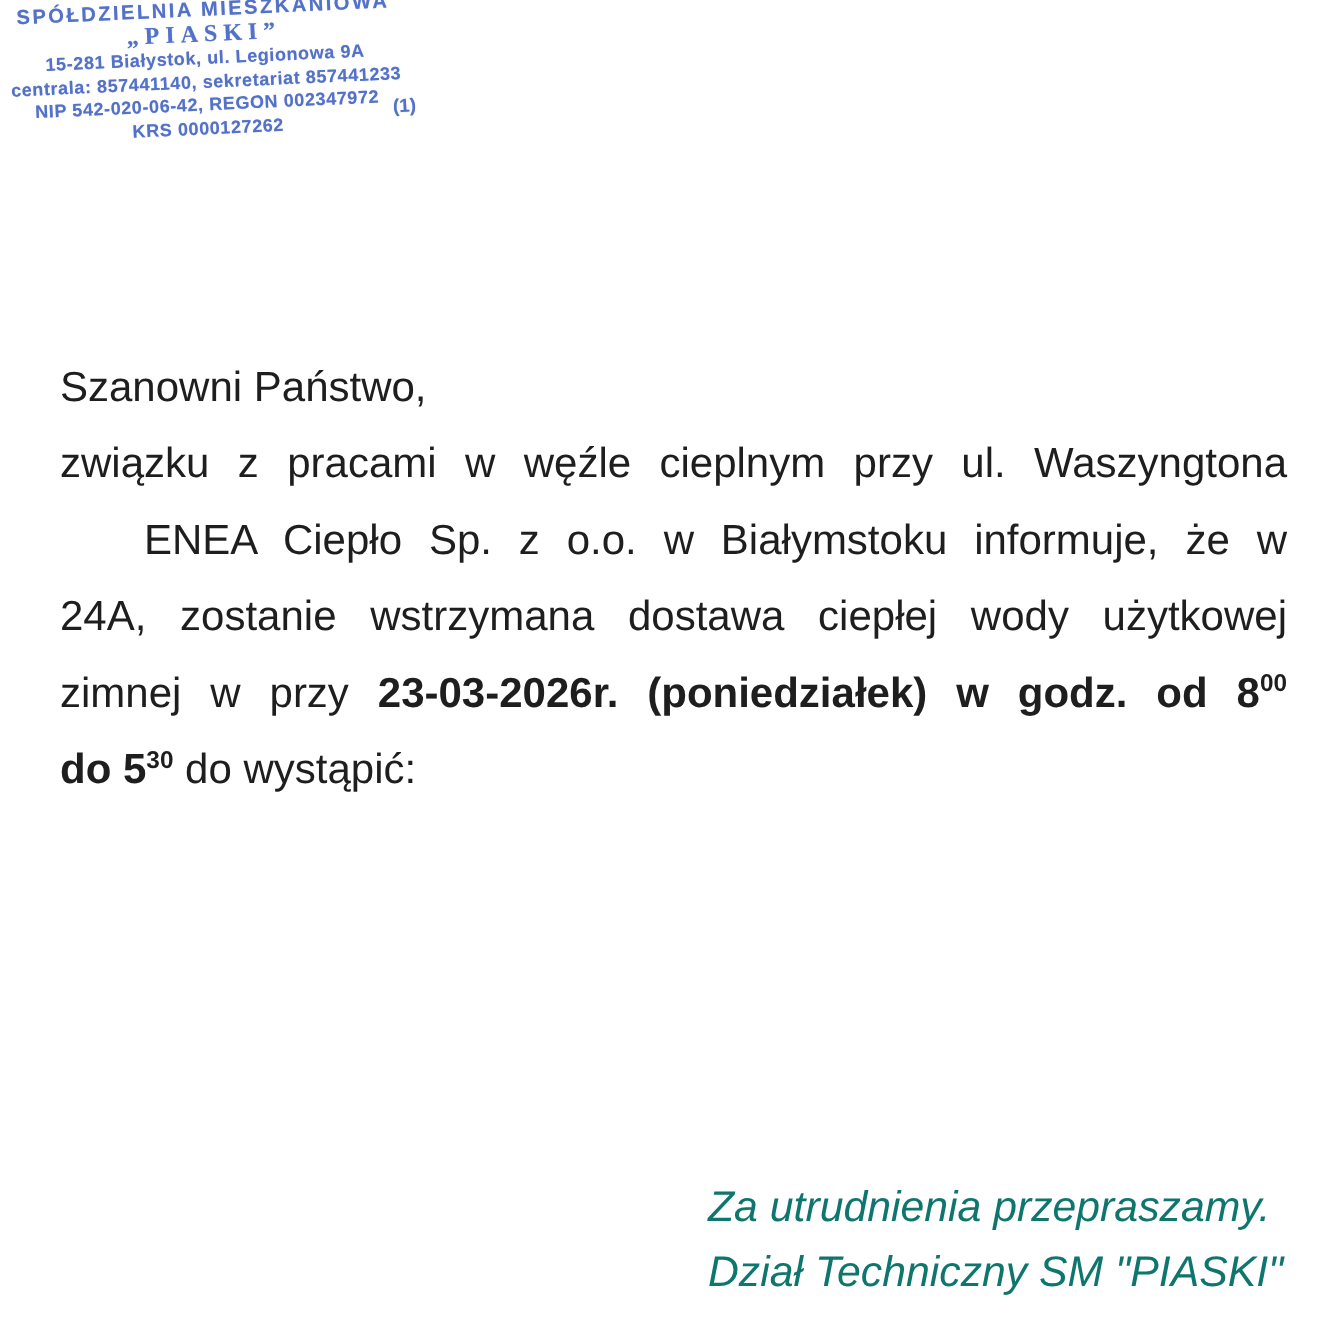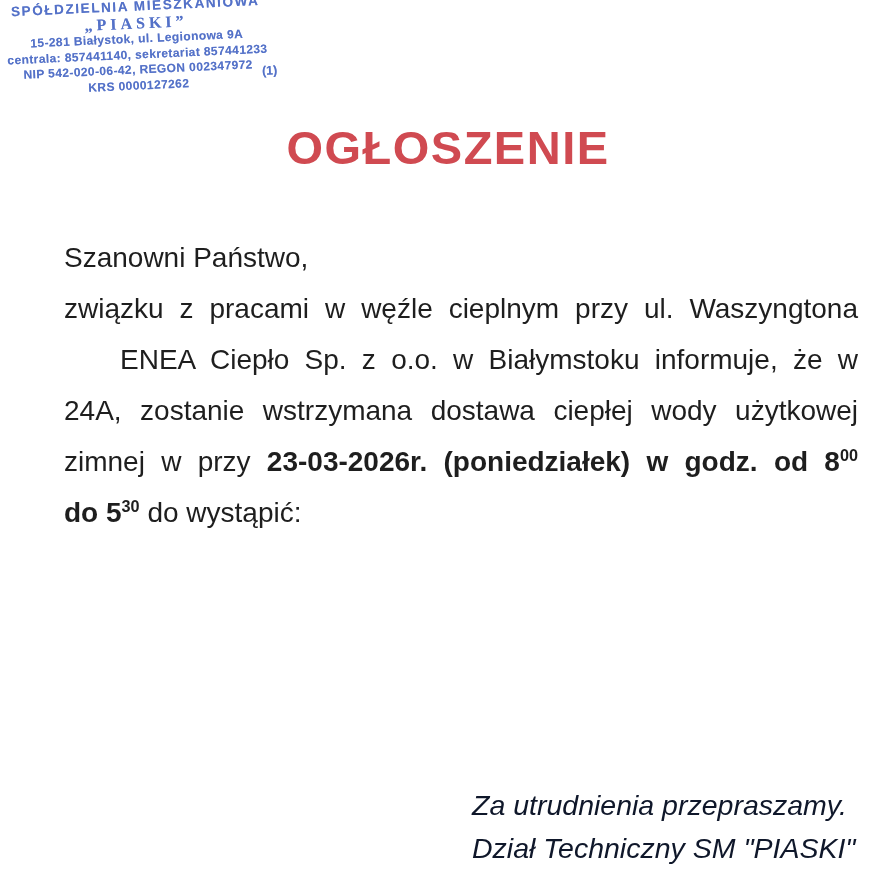--- a/index.html
+++ b/index.html
@@ -75,21 +75,20 @@
 
   
   .body-text {
     position: absolute;
     left: 40px;
     right: 38px;
     top: 232px;
     font-size: 28px;
     line-height: 51px;
     color: #1e1e1e;
-    margin-left: 24px;
   }
   .line { min-height: 51px; }
   .jline {
     text-align: justify;
     text-align-last: justify;
   }
   .indent { padding-left: 56px; }
   .b { font-weight: 700; }
   .sup {
     vertical-align: super;
@@ -99,39 +98,38 @@
   .buildings { margin-top: 9px; }
 
   
   .signature {
     position: absolute;
     left: 472px;
     top: 784px;
     font-size: 28.5px;
     font-style: italic;
     line-height: 43px;
-    color: #0f172a;
+    color: #0f766e;
   }
 </style>
 </head>
 <body>
 
 <div class="page">
 
   <div class="stamp">
     <div class="s-org">SPÓŁDZIELNIA MIESZKANIOWA</div>
     <div class="s-name">„PIASKI”</div>
     <div class="s-small">15-281 Białystok, ul. Legionowa 9A</div>
     <div class="s-small">centrala: 857441140, sekretariat 857441233</div>
     <div class="s-small">NIP 542-020-06-42, REGON 002347972</div>
     <div class="s-small">KRS 0000127262</div>
     <span class="s-copy">(1)</span>
   </div>
 
-  <h1 class="title">OGŁOSZENIE</h1>
 
   <div class="body-text">
 
     <div class="line">Szanowni Państwo,</div>
 
     <div class="line jline">
       <span>związku z pracami w węźle cieplnym przy ul. Waszyngtona</span>
     </div>
 
     <div class="line jline indent">

